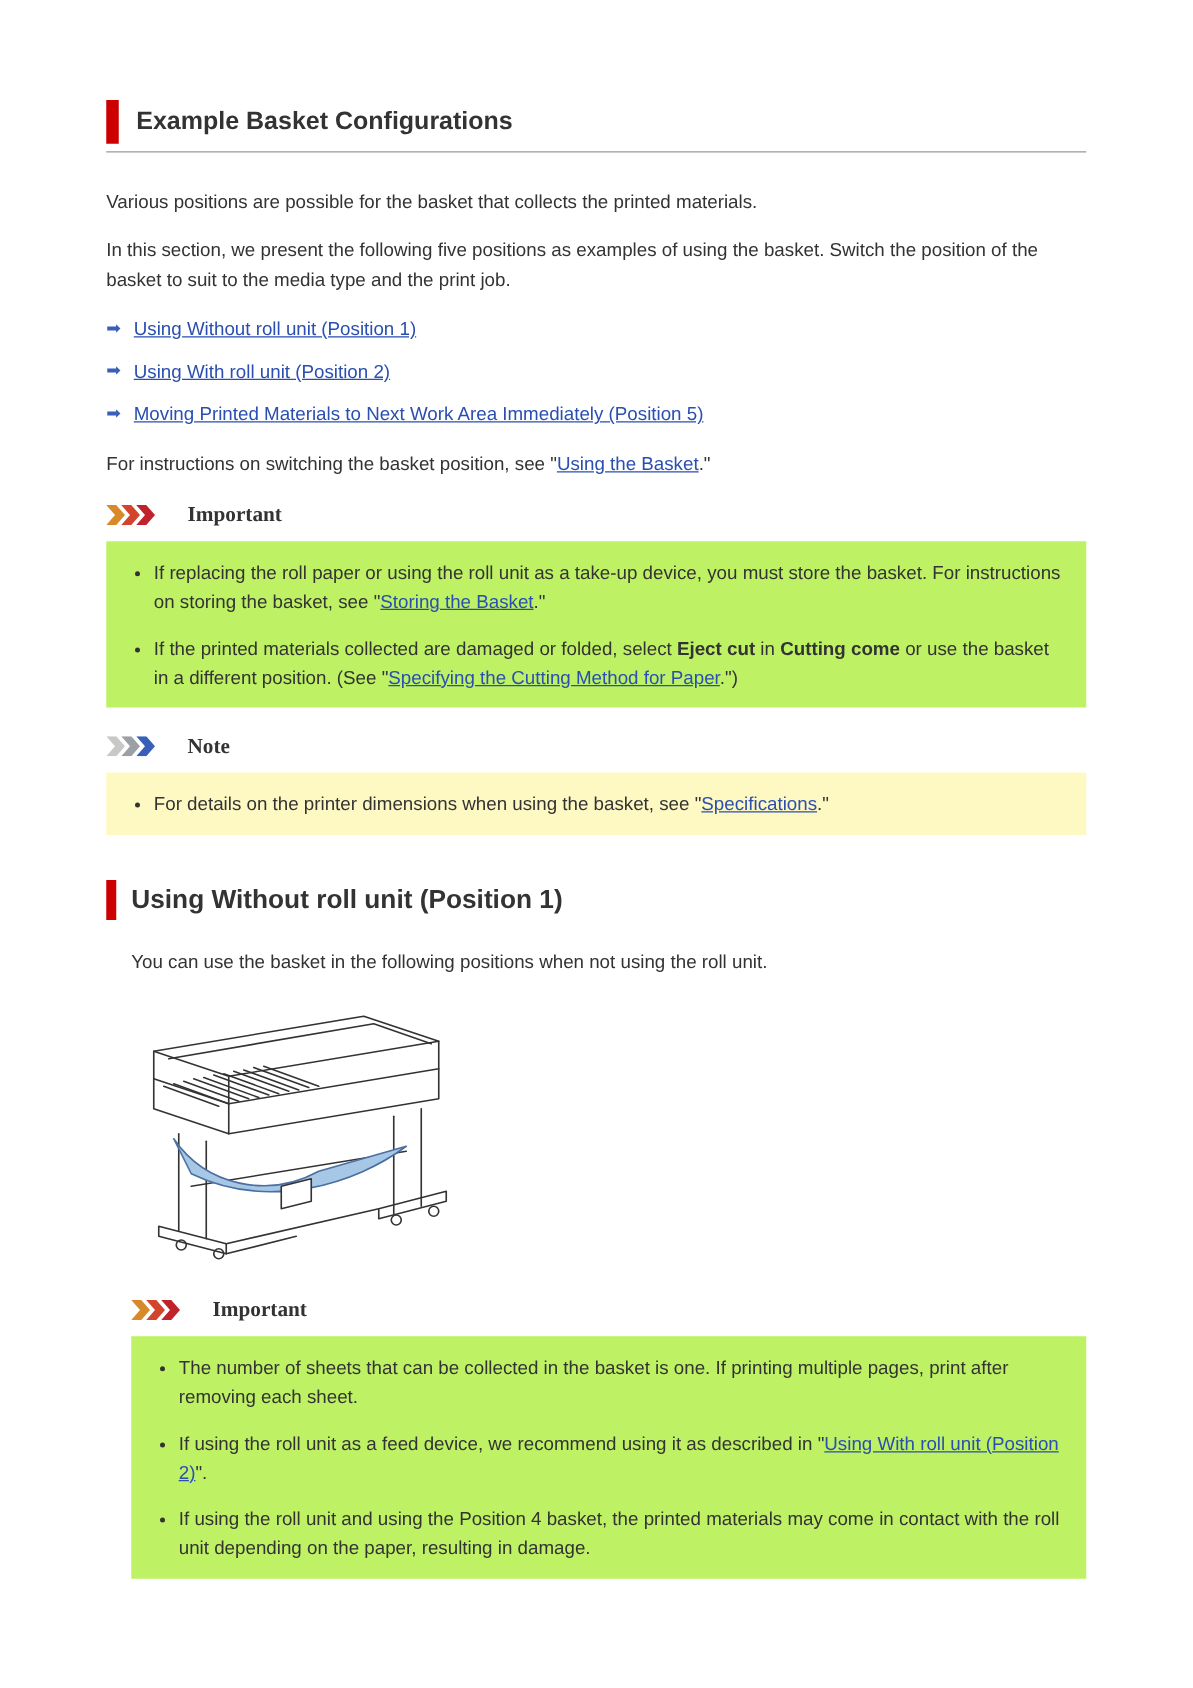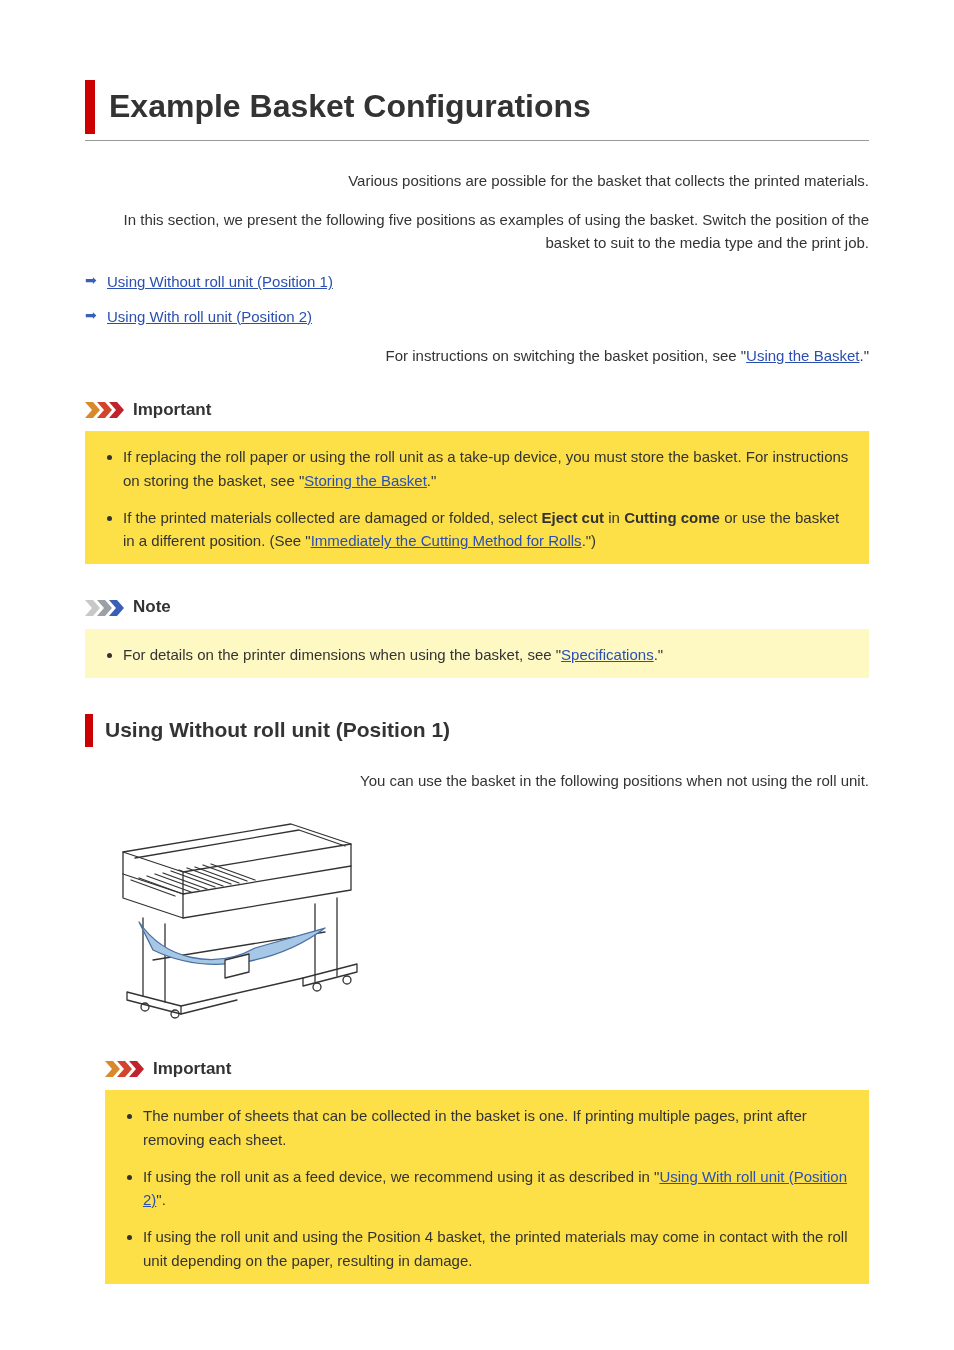--- a/index.html
+++ b/index.html
@@ -20,53 +20,54 @@
     display: flex;
     align-items: stretch;
   }
   .red-bar {
     width: 10px;
     background: #c00;
     margin-right: 14px;
     flex-shrink: 0;
   }
   .h1 {
-    font-size: 32px;
+    font-size: 20px;
     font-weight: bold;
     color: #333;
     padding-top: 2px;
     padding-bottom: 2px;
   }
-  .para { margin-bottom: 16px; text-align: right; }
+  .para { margin-bottom: 16px; }
   .arrow-list { list-style: none; padding-left: 22px; margin-bottom: 16px; }
   .arrow-list li { position: relative; margin-bottom: 11px; }
   .arrow-list li::before {
     content: "➡";
     position: absolute;
     left: -22px;
     top: 0;
     color: #3a5fb8;
     font-size: 14px;
   }
   a { color: #2a4fb0; text-decoration: underline; }
   .callout-header {
     display: flex;
     align-items: center;
-    gap: 8px;
-    margin-top: 30px;
+    gap: 25px;
+    margin-top: 4px;
     margin-bottom: 8px;
+    font-family: Liberation Serif, serif;
   }
   .callout-header .label {
     font-weight: bold;
     font-size: 17px;
     color: #333;
   }
   .chevrons svg { display: block; }
   .callout-box {
-    background: #fde047;
+    background: #bef264;
     padding: 14px 16px 10px 16px;
     margin-bottom: 18px;
   }
   .callout-box ul { list-style: disc; padding-left: 22px; }
   .callout-box li { margin-bottom: 14px; }
   .callout-box li:last-child { margin-bottom: 2px; }
   .callout-box-note { background: #fef9c3; }
   .h2-wrap {
     display: flex;
     align-items: stretch;
@@ -85,20 +86,21 @@
   <div class="red-bar"></div>
   <div class="h1">Example Basket Configurations</div>
 </div>
 
 <p class="para">Various positions are possible for the basket that collects the printed materials.</p>
 <p class="para">In this section, we present the following five positions as examples of using the basket. Switch the position of the basket to suit to the media type and the print job.</p>
 
 <ul class="arrow-list">
   <li><a href="#">Using Without roll unit (Position 1)</a></li>
   <li><a href="#">Using With roll unit (Position 2)</a></li>
+  <li><a href="#">Moving Printed Materials to Next Work Area Immediately (Position 5)</a></li>
 </ul>
 
 <p class="para">
   <span>For instructions on switching the basket position, see "</span><a href="#">Using the Basket</a><span>."</span>
 </p>
 
 <div class="callout-header">
   <span class="chevrons">
     <svg width="40" height="16" viewBox="0 0 40 16">
       <polygon points="0,0 8,0 15,8 8,16 0,16 7,8" fill="#d88a2a"></polygon>
@@ -107,21 +109,21 @@
     </svg>
   </span>
   <span class="label">Important</span>
 </div>
 <div class="callout-box">
   <ul>
     <li>
       <span>If replacing the roll paper or using the roll unit as a take-up device, you must store the basket. For instructions on storing the basket, see "</span><a href="#">Storing the Basket</a><span>."</span>
     </li>
     <li>
-      <span>If the printed materials collected are damaged or folded, select </span><b>Eject cut</b><span> in </span><b>Cutting come</b><span> or use the basket in a different position. (See "</span><a href="#">Immediately the Cutting Method for Rolls</a><span>.")</span>
+      <span>If the printed materials collected are damaged or folded, select </span><b>Eject cut</b><span> in </span><b>Cutting come</b><span> or use the basket in a different position. (See "</span><a href="#">Specifying the Cutting Method for Paper</a><span>.")</span>
     </li>
   </ul>
 </div>
 
 <div class="callout-header">
   <span class="chevrons">
     <svg width="40" height="16" viewBox="0 0 40 16">
       <polygon points="0,0 8,0 15,8 8,16 0,16 7,8" fill="#c8c8c8"></polygon>
       <polygon points="12,0 20,0 27,8 20,16 12,16 19,8" fill="#9aa0a6"></polygon>
       <polygon points="24,0 32,0 39,8 32,16 24,16 31,8" fill="#3a5fb8"></polygon>

